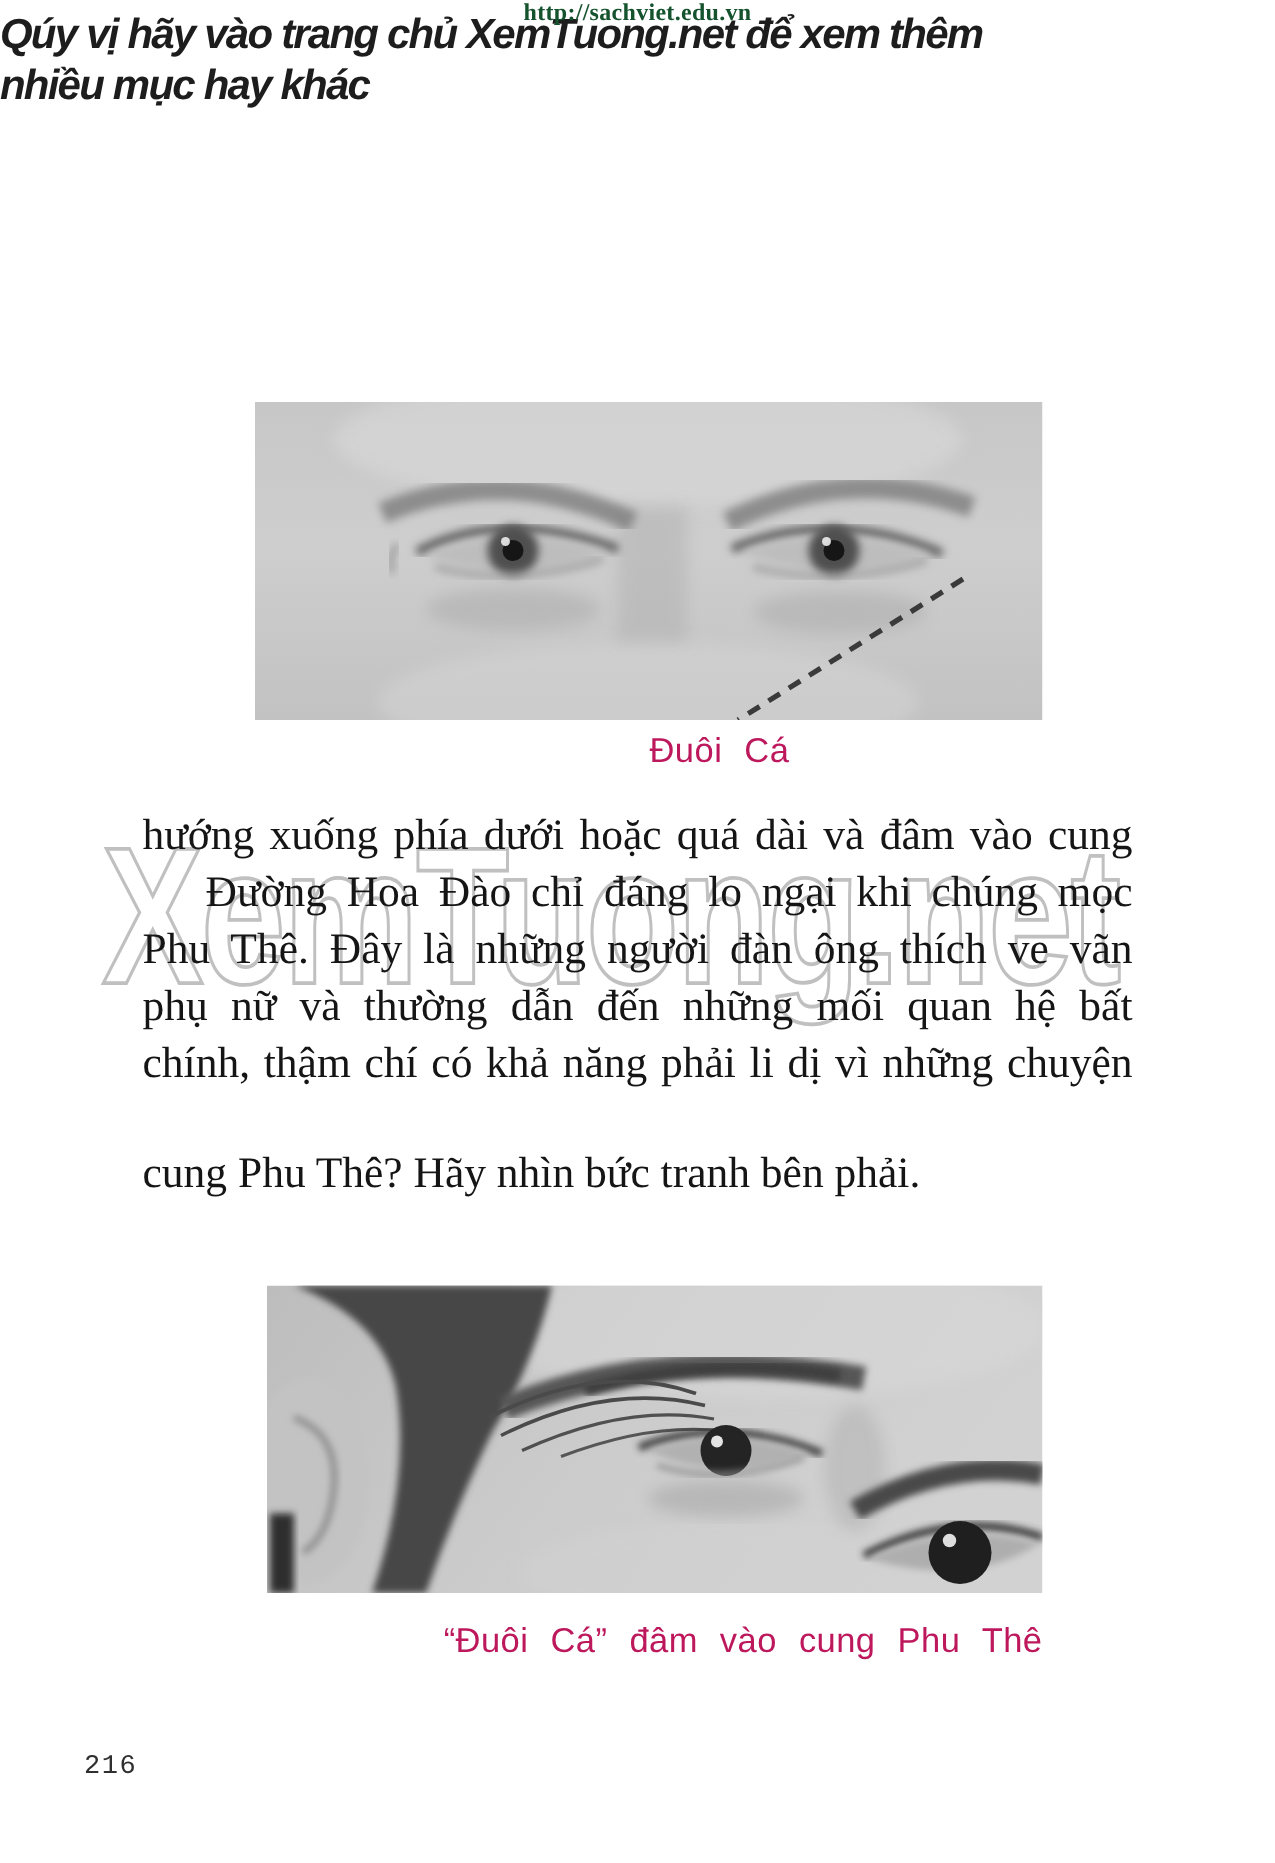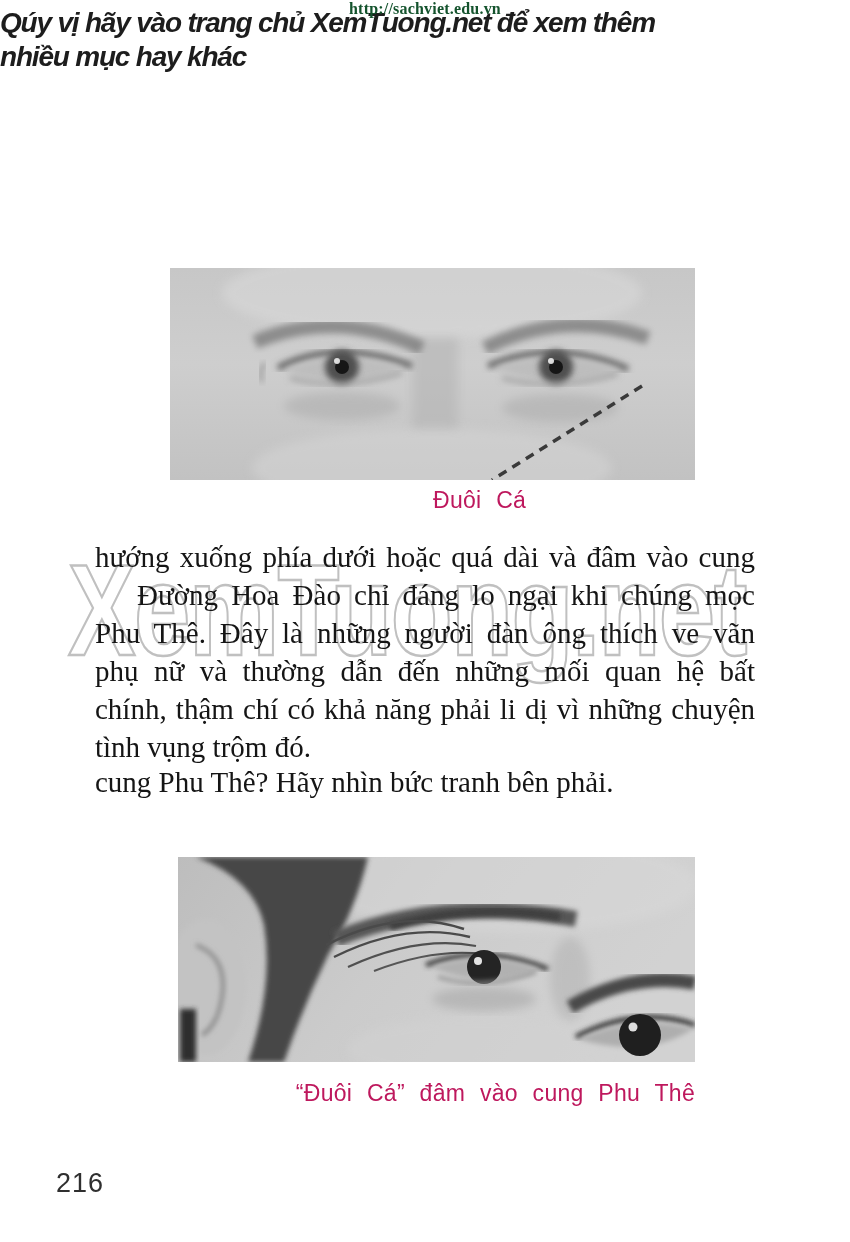--- a/index.html
+++ b/index.html
@@ -40,40 +40,39 @@
   #fig2{left:178px;top:857px;width:517px;height:205px;}
   .caption{
     position:absolute;z-index:2;font-family:"Liberation Sans",sans-serif;
     font-size:23px;color:#be185d;letter-spacing:.3px;word-spacing:8px;line-height:26px;
   }
   #cap1{left:433px;top:487px;white-space:nowrap;}
   #cap2{left:178px;top:1080px;width:517px;text-align:right;}
   
   .page-num{
     position:absolute;left:56px;top:1168px;z-index:2;
-    font-family:Liberation Sans, sans-serif;font-size:27px;color:#2f2f2f;letter-spacing:1px;
+    font-family:Liberation Mono, monospace;font-size:18px;color:#2f2f2f;letter-spacing:1px;
   }
 </style>
 </head>
 <body>
 
 <div class="page">
 
   <div class="hdr-url">http://sachviet.edu.vn</div>
   <div class="hdr-banner">Qúy vị hãy vào trang chủ XemTuong.net để xem thêm nhiều mục hay khác</div>
 
   <div class="watermark">XemTuong.net</div>
 
   <div class="para" id="p2">
       <div class="bline">hướng xuống phía dưới hoặc quá dài và đâm vào cung</div>
       <div class="bline indent">Đường Hoa Đào chỉ đáng lo ngại khi chúng mọc</div>
       <div class="bline">Phu Thê. Đây là những người đàn ông thích ve vãn</div>
       <div class="bline">phụ nữ và thường dẫn đến những mối quan hệ bất</div>
       <div class="bline">chính, thậm chí có khả năng phải li dị vì những chuyện</div>
-      <div class="bline last">tình vụng trộm đó.</div>
     </div>
   <div class="para" id="p3">
       <div class="bline last">cung Phu Thê? Hãy nhìn bức tranh bên phải.</div>
     </div>
 
   <div class="figure" id="fig1">
     <svg width="525" height="212" viewBox="0 0 525 212">
       <defs>
         <linearGradient id="bg1" x1="0" y1="0" x2="0" y2="1">
           <stop offset="0" stop-color="#c7c7c7"></stop>

